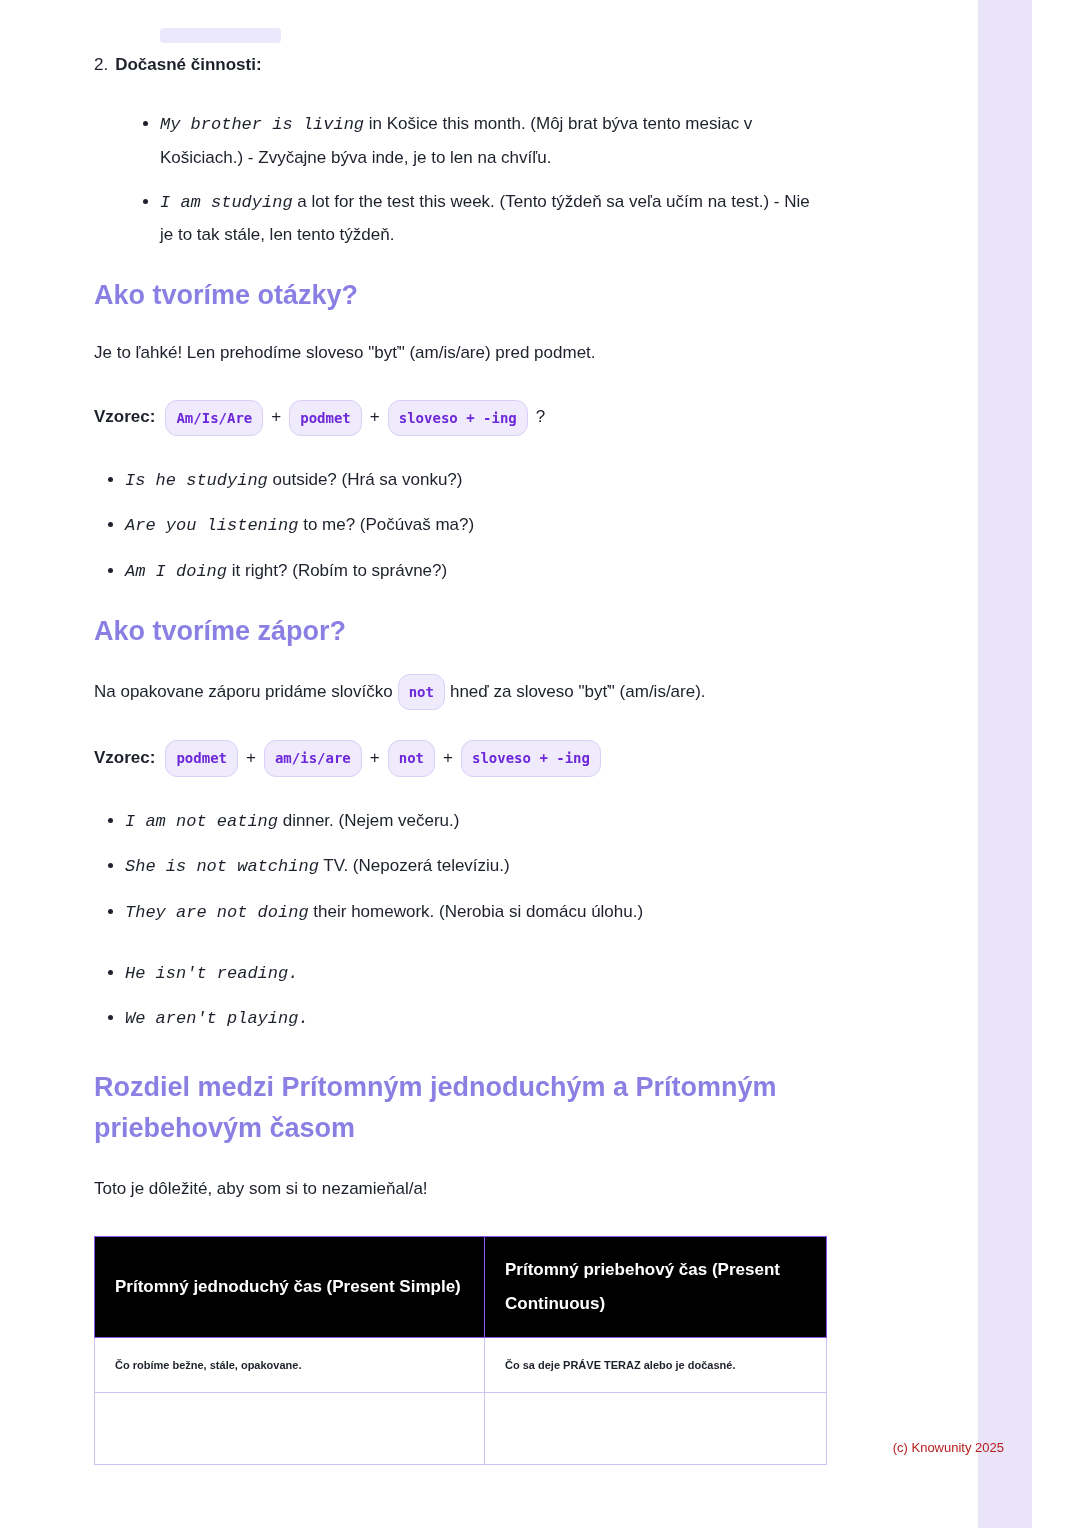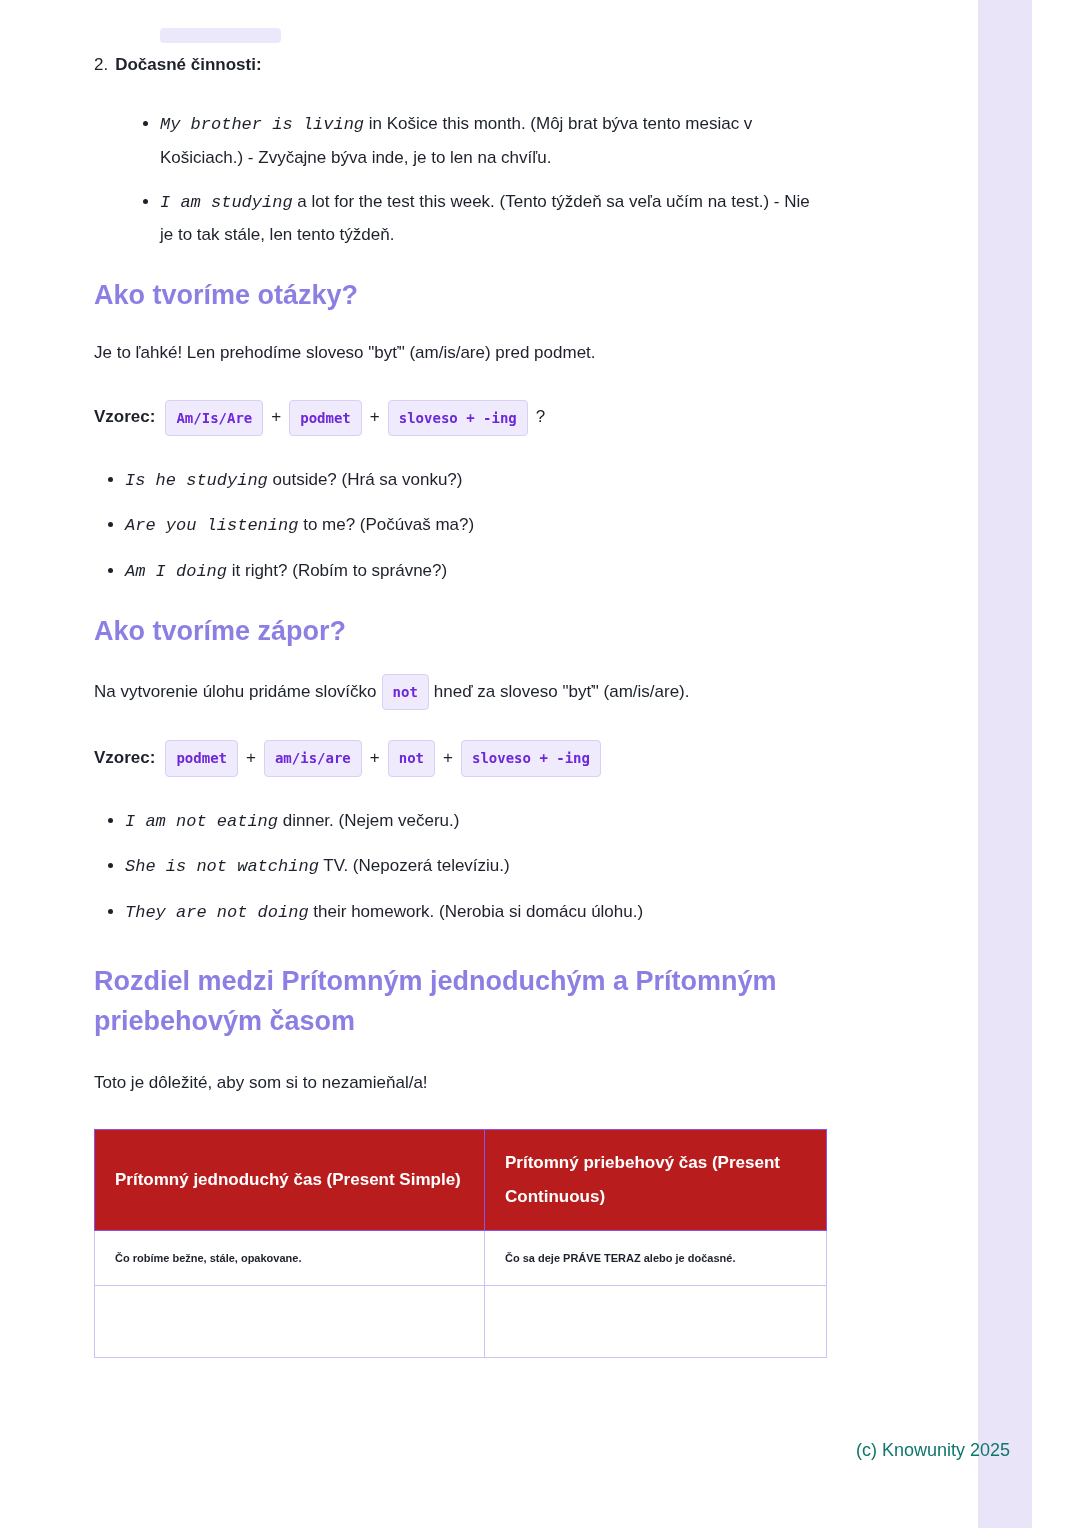--- a/index.html
+++ b/index.html
@@ -46,49 +46,49 @@
   p.formula { font-size: 17px; line-height: 1.9; margin: 30px 0 0 0; }
   .flabel { font-weight: 700; margin-right: 5px; }
 
   .chip {
     display: inline-block;
     font-family: "DejaVu Sans Mono", "Liberation Mono", monospace;
     font-size: 14px; font-weight: 700;
     color: #6d28d9;
     background: #efeafc;
     border: 1px solid #d9d0f6;
-    border-radius: 4px;
+    border-radius: 12px;
     padding: 4px 10px;
     margin: 0 5px;
     vertical-align: middle;
     white-space: nowrap;
   }
   .plus, .qmark { margin: 0 3px; }
 
   table.cmp {
     border-collapse: collapse; table-layout: fixed;
     width: 732px; margin-top: 30px;
   }
   table.cmp th {
-    background: #b91c1c; color: #ffffff;
+    background: #000000; color: #ffffff;
     text-align: left; font-size: 17px; font-weight: 700;
     line-height: 2; padding: 16px 20px;
     border: 1px solid #8a52f0;
     vertical-align: middle;
   }
   table.cmp td {
     border: 1px solid #cfc3f3;
     font-size: 11px; font-weight: 700; line-height: 2;
     padding: 16px 20px; vertical-align: middle;
   }
   table.cmp tr.partial td { height: 72px; }
 
   .watermark {
-    position: absolute; top: 1440px; right: 70px;
-    font-size: 18px; color: #0f766e; z-index: 5;
+    position: absolute; top: 1440px; right: 76px;
+    font-size: 13px; color: #b91c1c; z-index: 5;
   }
 </style>
 </head>
 <body>
 
 <div class="doc">
 
   <div class="clip-chip"></div>
 
   <div class="olist-item">
@@ -110,34 +110,38 @@
 
   <ul class="bullets l1">
     <li><em>Is he studying</em><span> outside? (Hrá sa vonku?)</span></li>
     <li><em>Are you listening</em><span> to me? (Počúvaš ma?)</span></li>
     <li><em>Am I doing</em><span> it right? (Robím to správne?)</span></li>
   </ul>
 
   <h2 class="purple">Ako tvoríme zápor?</h2>
 
   <p class="body">
-    <span>Na vytvorenie úlohu pridáme slovíčko</span><code class="chip">not</code><span>hneď za sloveso "byť" (am/is/are).</span>
+    <span>Na opakovane záporu pridáme slovíčko</span><code class="chip">not</code><span>hneď za sloveso "byť" (am/is/are).</span>
   </p>
 
   <p class="formula">
     <strong class="flabel">Vzorec:</strong><code class="chip">podmet</code><span class="plus">+</span><code class="chip">am/is/are</code><span class="plus">+</span><code class="chip">not</code><span class="plus">+</span><code class="chip">sloveso + -ing</code>
   </p>
 
   <ul class="bullets l1">
     <li><em>I am not eating</em><span> dinner. (Nejem večeru.)</span></li>
     <li><em>She is not watching</em><span> TV. (Nepozerá televíziu.)</span></li>
     <li><em>They are not doing</em><span> their homework. (Nerobia si domácu úlohu.)</span></li>
   </ul>
 
 
+  <ul class="bullets l1">
+    <li><em>He isn't reading.</em><span></span></li>
+    <li><em>We aren't playing.</em><span></span></li>
+  </ul>
 
   <h2 class="purple big">Rozdiel medzi Prítomným jednoduchým a Prítomným priebehovým časom</h2>
 
   <p class="body">Toto je dôležité, aby som si to nezamieňal/a!</p>
 
   <table class="cmp">
     <colgroup>
       <col style="width:390px">
       <col style="width:342px">
     </colgroup>

